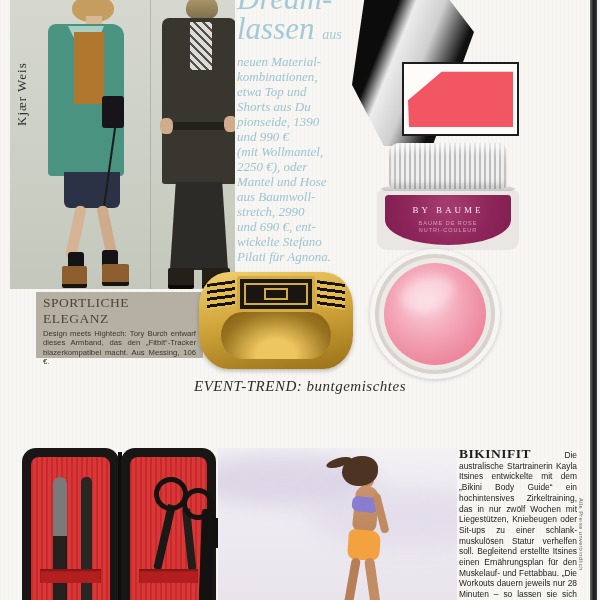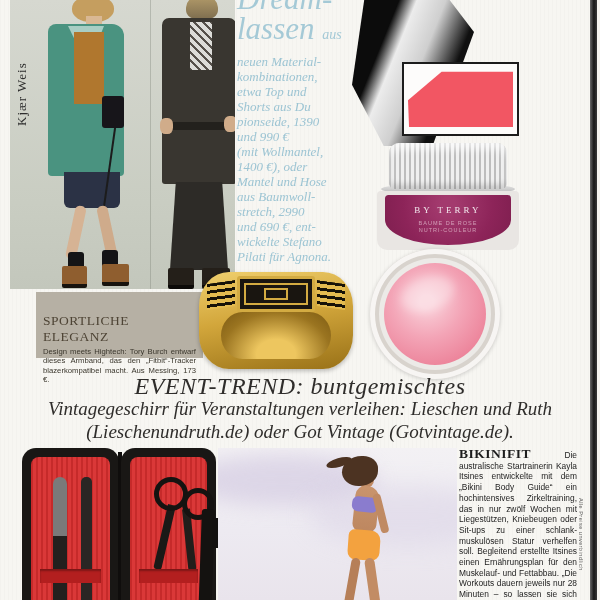--- a/index.html
+++ b/index.html
@@ -71,21 +71,21 @@
 
   
   .rms{left:370px;top:249px;width:130px;height:130px;border-radius:50%;background:#eceae7;
        box-shadow:inset 0 0 0 5px #f7f5f3,inset 0 0 0 9px #d8d3cd,0 1px 4px rgba(0,0,0,.18);}
   .rms-fill{position:absolute;left:14px;top:14px;width:102px;height:102px;border-radius:50%;
             background:radial-gradient(circle at 42% 38%,#f9ccd6 8%,#f3a4b6 42%,#ec8299 78%,#e57089);}
   .rms-swirl{position:absolute;left:30px;top:28px;width:55px;height:34px;border-radius:50%;
              background:rgba(255,255,255,.35);filter:blur(4px);transform:rotate(-18deg);}
 
   
-  .sport{left:36px;top:292px;width:167px;height:66px;background:#b6b0a4;box-sizing:border-box;padding:21px 7px 4px;}
+  .sport{left:36px;top:292px;width:167px;height:66px;background:#b6b0a4;box-sizing:border-box;padding:3px 7px 4px;}
   .sport-h{font-family:"Liberation Serif",serif;font-size:13.5px;letter-spacing:.5px;color:#4e4435;}
   .sport-b{margin-top:2px;font-size:7.7px;line-height:9.4px;text-align:justify;color:#3a362c;}
 
   
   .brace{left:199px;top:272px;width:154px;height:97px;}
   .brace-outer{position:absolute;inset:0;border-radius:30px/34px;
                background:linear-gradient(170deg,#f0d06e,#d2a63b 45%,#9e761b 95%);
                box-shadow:0 2px 4px rgba(0,0,0,.25);}
   .brace-hole{position:absolute;left:22px;right:22px;top:40px;bottom:10px;border-radius:24px/26px;
               background:radial-gradient(ellipse at 50% 90%,#edc65f 25%,#9a7420 70%,#7c5a12);}
@@ -95,21 +95,21 @@
   .brace-plate::after{content:"";position:absolute;left:50%;top:50%;width:20px;height:8px;
                       transform:translate(-50%,-50%);border:2px solid #d3ab42;background:#191510;}
   .brace-slotl{position:absolute;left:8px;top:10px;width:28px;height:26px;transform:skewY(-8deg);
                background:repeating-linear-gradient(180deg,#161208 0 3px,#e3bb50 3px 7px);}
   .brace-slotr{position:absolute;right:8px;top:10px;width:28px;height:26px;transform:skewY(8deg);
                background:repeating-linear-gradient(180deg,#161208 0 3px,#e3bb50 3px 7px);}
 
   
   .event{left:20px;top:374px;width:560px;text-align:center;font-family:"Liberation Serif",serif;
          font-style:italic;color:#2f2d2b;}
-  .event-l1{font-size:24px;line-height:24px;letter-spacing:.5px;}
+  .event-l1{font-size:15px;line-height:24px;letter-spacing:.5px;}
   .event-rest{font-size:19px;line-height:22.5px;white-space:pre-line;}
 
   
   .mani-half{top:448px;width:97px;height:170px;background:#191715;border-radius:14px;}
   .mani-left{left:22px;}
   .mani-right{left:121px;width:95px;}
   .mani-red{position:absolute;inset:9px;bottom:0;border-radius:8px;
             background:repeating-linear-gradient(90deg,#c62a2a 0 2px,#da3838 2px 5px);}
   .hinge{left:118px;top:452px;width:4px;height:160px;background:#0f0d0c;}
   .file1{position:absolute;left:22px;top:20px;width:14px;height:140px;border-radius:7px 7px 3px 3px;
@@ -195,69 +195,67 @@
       <span>lassen</span>
       <span class="dream-aus">aus</span>
     </div>
     <div class="dream-body">neuen Material-
 kombinationen,
 etwa Top und
 Shorts aus Du
 pionseide, 1390
 und 990 €
 (mit Wollmantel,
-1400 €), oder
+2250 €), oder
 Mantel und Hose
 aus Baumwoll-
 stretch, 2990
 und 690 €, ent-
 wickelte Stefano
 Pilati für Agnona.</div>
   </div>
 
   <div class="abs kjaer"></div>
   <div class="abs kjaer-label">Kjær Weis</div>
   <div class="abs pan-box">
     <div class="pan"></div>
   </div>
 
 
   <div class="abs terry">
     <div class="abs terry-brim"></div>
     <div class="abs terry-cap"></div>
     <div class="abs terry-jar">
       <div class="terry-fill"></div>
-      <div class="terry-brand">BY TERRY</div>
+      <div class="terry-brand">BY BAUME</div>
       <div class="terry-sub">BAUME DE ROSE
 NUTRI-COULEUR</div>
     </div>
   </div>
 
   <div class="abs rms">
     <div class="rms-fill"></div>
     <div class="rms-swirl"></div>
   </div>
 
   <div class="abs sport">
     <div class="sport-h">SPORTLICHE ELEGANZ</div>
-    <div class="sport-b">Design meets Hightech: Tory Burch entwarf dieses Armband, das den „Fitbit“-Tracker blazerkompatibel macht. Aus Messing, 173 €.</div>
+    <div class="sport-b">Design meets Hightech: Tory Burch entwarf dieses Armband, das den „Fitbit“-Tracker blazerkompatibel macht. Aus Messing, 106 €.</div>
   </div>
 
   <div class="abs brace">
     <div class="brace-outer"></div>
     <div class="brace-hole"></div>
     <div class="brace-slotl"></div>
     <div class="brace-slotr"></div>
     <div class="brace-plate"></div>
   </div>
 
   <div class="abs event">
     <div class="event-l1">EVENT-TREND: buntgemischtes</div>
-    <div class="event-rest">Vintagegeschirr für Veranstaltungen verleihen: Lieschen und Ruth
-(Lieschenundruth.de) oder Got Vintage (Gotvintage.de).</div>
   </div>
 
   <div class="abs mani-half mani-left">
     <div class="mani-red">
       <div class="file1"></div>
       <div class="file2"></div>
       <div class="strap"></div>
     </div>
   </div>
   <div class="abs hinge"></div>

